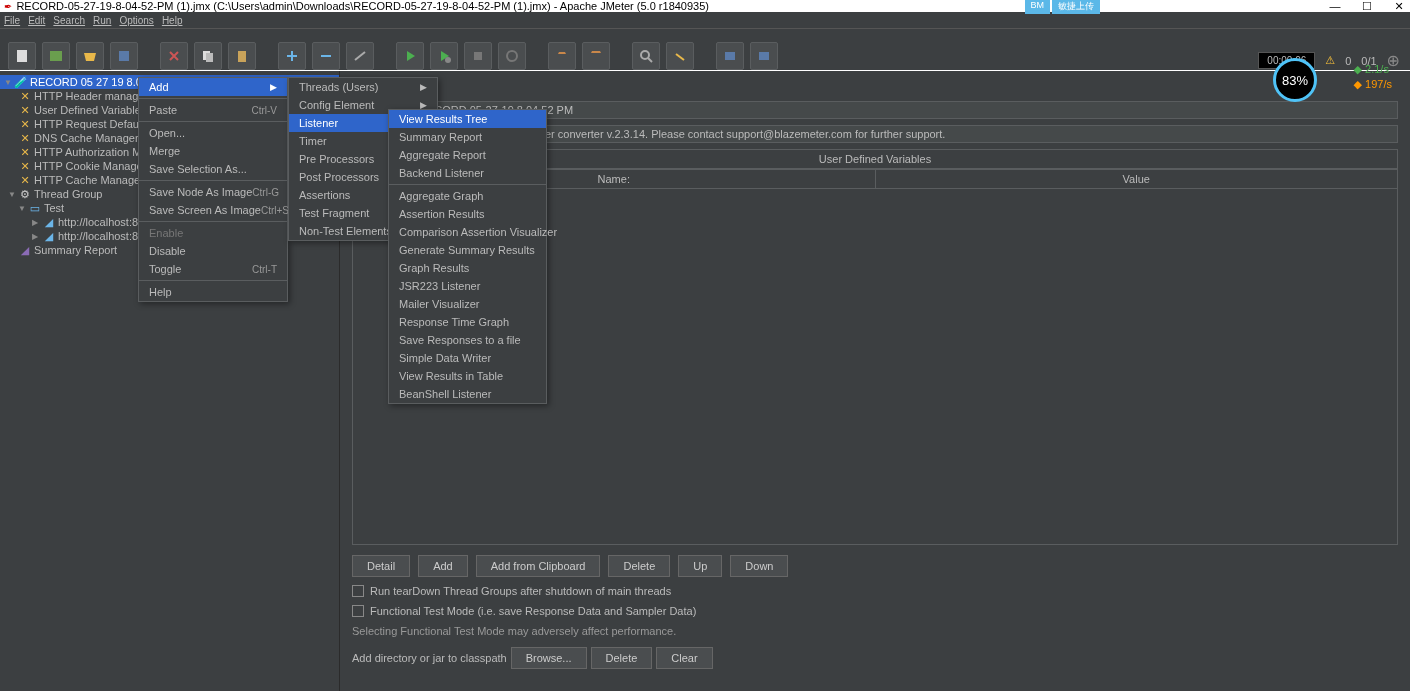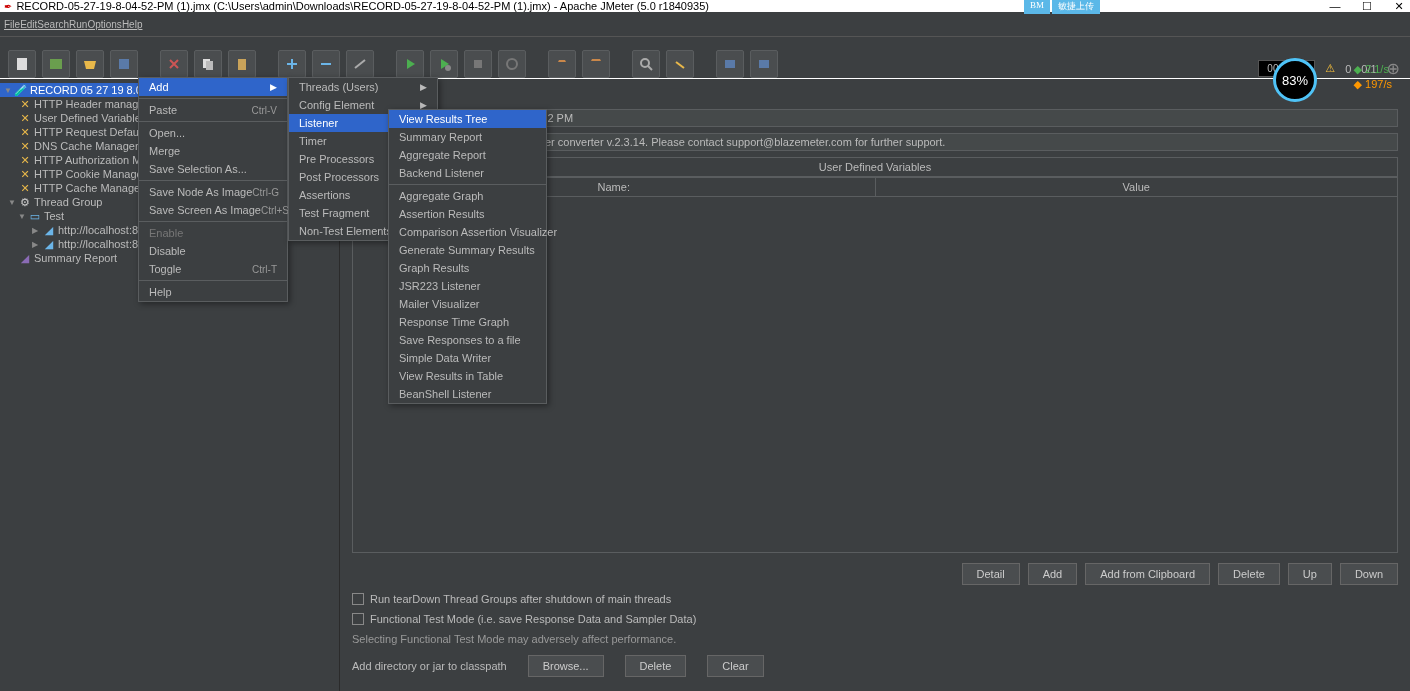--- a/index.html
+++ b/index.html
@@ -4,24 +4,24 @@
 <style>
 * { margin: 0; padding: 0; box-sizing: border-box; font-family: Arial, sans-serif; font-size: 11px; }
 body { background: #3c3f41; color: #bbbbbb; width: 1410px; height: 691px; overflow: hidden; position: relative; }
 
 
 .titlebar { background: #fff; height: 12px; display: flex; align-items: center; padding: 0 4px; color: #000; font-size: 10px; position: relative; }
 .titlebar .feather { color: #c00; margin-right: 4px; font-size: 10px; }
 .titlebar .winbtns { position: absolute; right: 4px; top: 0; display: flex; gap: 18px; }
 .titlebar .winbtns span { width: 14px; text-align: center; }
 .bmeter { position: absolute; right: 310px; top: -1px; display: flex; gap: 2px; }
-.bmeter span { background: #5bb8e8; color: #fff; font-size: 9px; padding: 1px 6px; font-family: Liberation Serif, serif; }
-
-
-.menubar { background: #3c3f41; height: 25px; display: flex; align-items: center; padding: 0 4px; border-bottom: 1px solid #555; }
+.bmeter span { background: #5bb8e8; color: #fff; font-size: 9px; padding: 1px 6px; }
+
+
+.menubar { background: #3c3f41; height: 17px; display: flex; align-items: center; padding: 0 4px; gap: 8px; border-bottom: 1px solid #555; }
 .menubar span { font-size: 10px; text-decoration: underline; }
 
 
 .toolbar { background: #3c3f41; height: 42px; display: flex; align-items: flex-end; padding: 0 8px; gap: 6px; border-bottom: 1px solid #ffffff; position: relative; }
 .tbtn { width: 28px; height: 28px; background: #4a4d4f; border: 1px solid #5a5d5f; display: flex; align-items: center; justify-content: center; border-radius: 2px; }
 .tbtn svg { width: 16px; height: 16px; }
 .tsep { width: 10px; }
 .toolbar-right { position: absolute; right: 10px; display: flex; align-items: center; gap: 10px; }
 .timer { background: #000; border: 1px solid #555; padding: 2px 8px; font-size: 10px; }
 .warn { color: #f9c13a; }
@@ -43,27 +43,27 @@
 .field-row { display: flex; align-items: center; margin-bottom: 6px; font-size: 11px; }
 .field-row label { width: 60px; }
 .field-row .val { flex: 1; background: #45494a; border: 1px solid #5a5d5f; padding: 2px 6px; height: 18px; color: #bbb; }
 
 .section-title { background: #3c3f41; border: 1px solid #5a5d5f; text-align: center; padding: 3px; margin: 6px 0 0 0; font-size: 11px; }
 .table { border: 1px solid #5a5d5f; }
 .table-header { display: flex; background: #3c3f41; border-bottom: 1px solid #5a5d5f; }
 .table-header div { flex: 1; text-align: center; padding: 3px; font-size: 11px; border-right: 1px solid #5a5d5f; }
 .table-body { height: 355px; background: #3c3f41; }
 
-.btnrow { display: flex; gap: 8px; justify-content: flex-end; margin-top: 10px; }
+.btnrow { display: flex; gap: 8px; justify-content: flex-start; margin-top: 10px; }
 .btn { background: #4a4d4f; border: 1px solid #666; padding: 4px 14px; font-size: 11px; color: #ccc; }
 
 .chk-row { display: flex; align-items: center; margin: 8px 0; gap: 6px; font-size: 11px; }
 .chk { width: 12px; height: 12px; border: 1px solid #888; background: #3c3f41; }
 .note { font-size: 11px; color: #999; margin: 4px 0; }
-.bottom-row { display: flex; align-items: center; gap: 21px; margin-top: 10px; font-size: 11px; }
+.bottom-row { display: flex; align-items: center; gap: 4px; margin-top: 10px; font-size: 11px; }
 
 
 .ctxmenu { position: absolute; background: #3c3f41; border: 1px solid #5a5d5f; z-index: 100; min-width: 150px; box-shadow: 2px 2px 6px rgba(0,0,0,0.4); }
 .ctxitem { padding: 3px 10px; font-size: 11px; display: flex; justify-content: space-between; align-items: center; height: 18px; color: #bbb; white-space: nowrap; }
 .ctxitem.hi { background: #2f65ca; color: #fff; }
 .ctxitem.dis { color: #777; }
 .ctxitem .sc { color: #999; font-size: 10px; }
 .ctxsep { height: 1px; background: #5a5d5f; margin: 2px 0; }
 .subarrow { font-size: 9px; }
 

